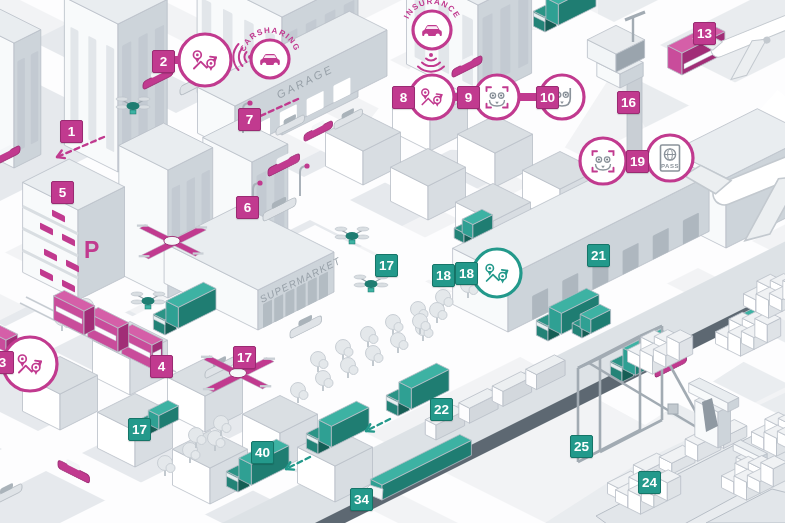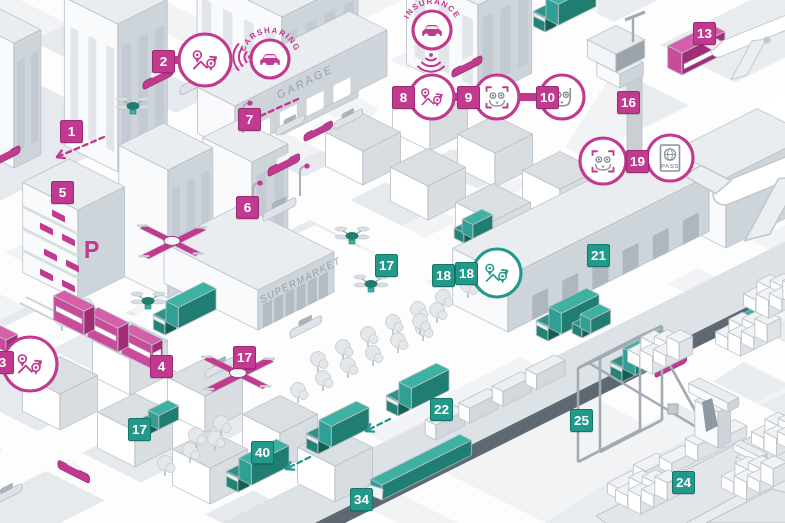--- a/index.html
+++ b/index.html
@@ -1123,15 +1123,15 @@
   <div class="badge m" style="left:617px;top:91px">16</div>
   <div class="badge m" style="left:233px;top:346px">17</div>
   <div class="badge t" style="left:128px;top:418px">17</div>
   <div class="badge t" style="left:375px;top:254px">17</div>
   <div class="badge t" style="left:432px;top:264px">18</div>
   <div class="badge t" style="left:455px;top:262px">18</div>
   <div class="badge t" style="left:251px;top:441px">40</div>
   <div class="badge t" style="left:587px;top:244px">21</div>
   <div class="badge t" style="left:430px;top:398px">22</div>
   <div class="badge t" style="left:350px;top:488px">34</div>
-  <div class="badge t" style="left:672px;top:471px">24</div>
-  <div class="badge t" style="left:570px;top:409px">25</div>
+  <div class="badge t" style="left:638px;top:471px">24</div>
+  <div class="badge t" style="left:570px;top:435px">25</div>
 </div>
 
 </body></html>

